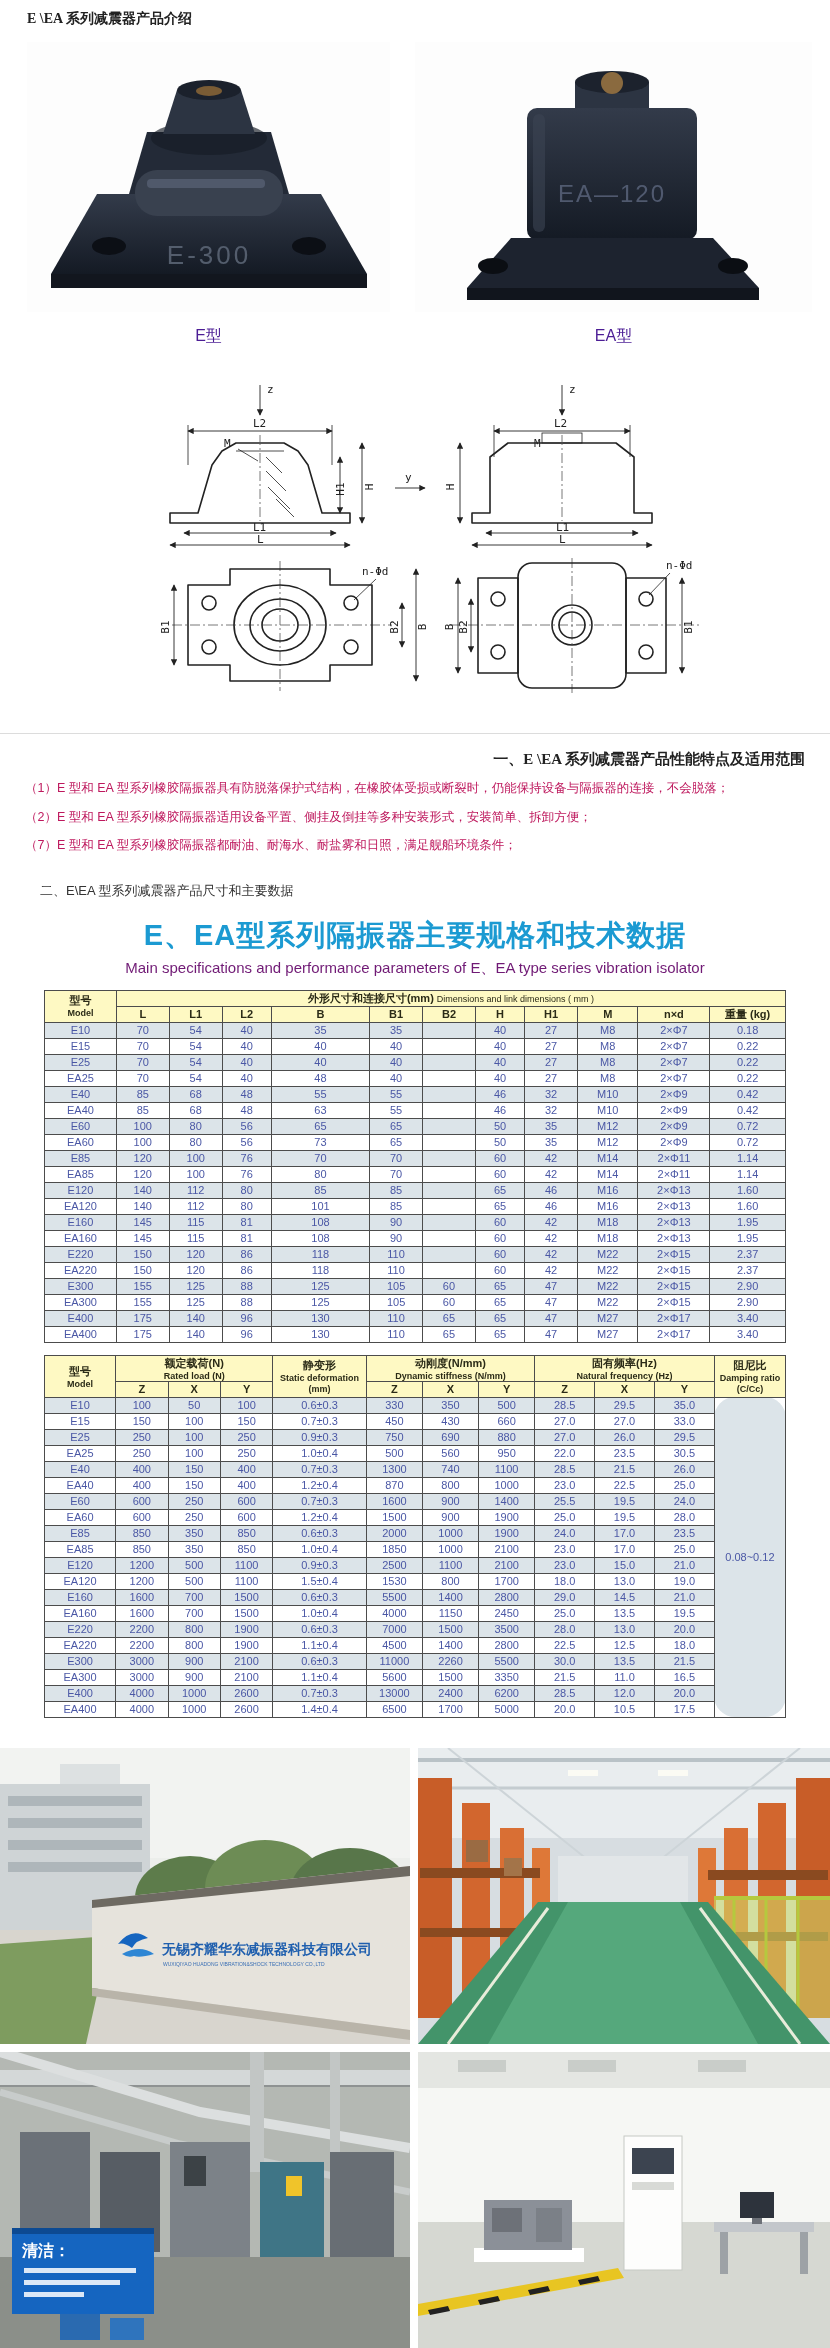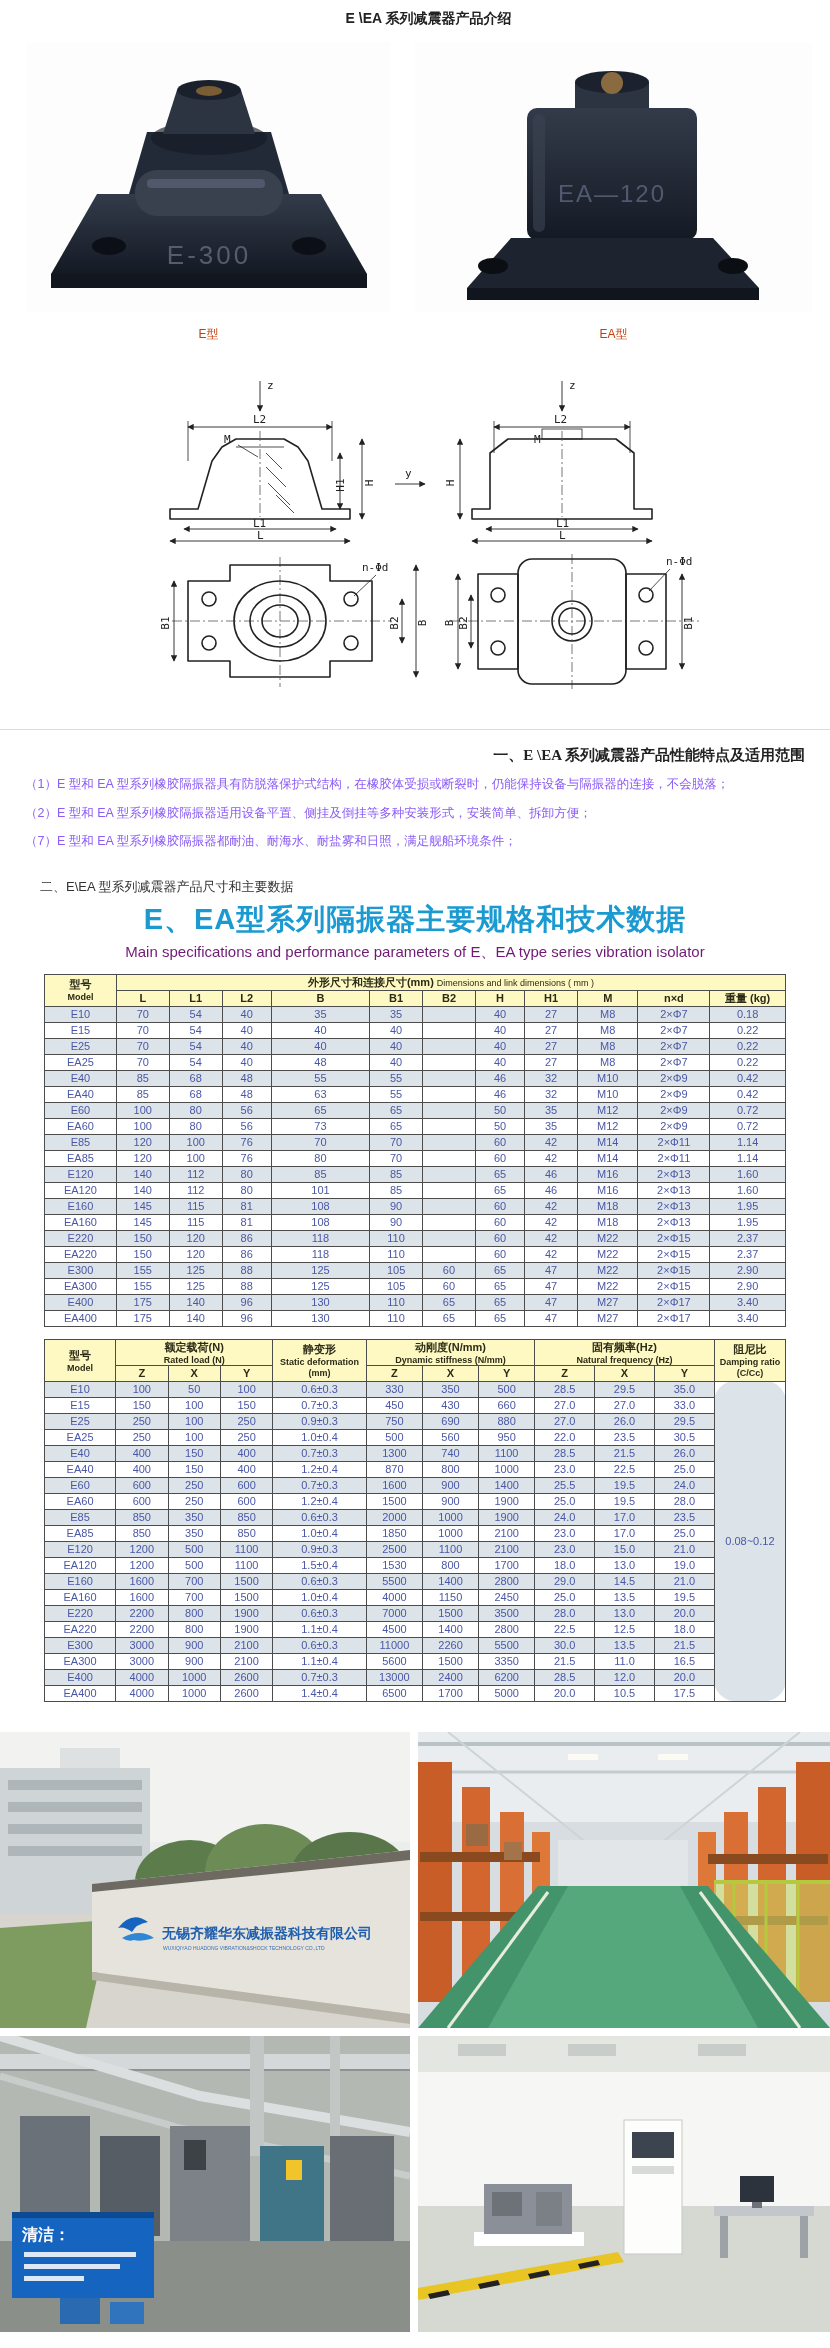--- a/index.html
+++ b/index.html
@@ -1,36 +1,36 @@
 <!DOCTYPE html>
 <html><head>
 <meta charset="utf-8">
 <style>
   html,body{margin:0;padding:0;background:#fff;}
   body{width:830px;font-family:"Liberation Sans","DejaVu Sans",sans-serif;color:#222;}
-  .page-title{padding:10px 0 0 27px;font-family:Liberation Sans, sans-serif;font-weight:bold;font-size:14px;text-align:center;}
+  .page-title{padding:10px 0 0 27px;font-family:Liberation Serif, serif;font-weight:bold;font-size:14px;}
   .photos-row{display:flex;padding:14px 18px 0 27px;gap:25px;}
   .photo{height:270px;background:#4d7c0f;}
   .photo.e{width:363px}.photo.ea{width:397px}
   .captions{display:flex;padding:0 18px 0 27px;gap:25px;margin-top:14px;}
-  .captions div{text-align:center;font-size:12px;color:#c2410c;}
+  .captions div{text-align:center;font-size:16px;color:#4c1d95;}
   .cap-e{width:363px}.cap-ea{width:397px}
   .drawings{margin:26px auto 0;width:610px;}
   .drawings text{font-family:"DejaVu Sans Mono",monospace;font-size:11px;fill:#222;}
   .ln{stroke:#222;stroke-width:1.6;fill:none;stroke-linejoin:round;}
   .thin{stroke:#222;stroke-width:.8;fill:none;}
   .dim{stroke:#222;stroke-width:.9;marker-start:url(#ar);marker-end:url(#ar);}
   .one{stroke:#222;stroke-width:.9;marker-end:url(#ar);}
   .cl{stroke:#555;stroke-width:.8;stroke-dasharray:10 3 2 3;fill:none;}
   .rule{border-top:1px solid #dcdcdc;margin-top:26px;}
   .features{padding:0 25px;}
   .features h2{font-family:"Liberation Serif",serif;font-size:15px;font-weight:bold;margin:16px 0 6px 2px;text-align:right;}
-  .features p{font-size:12.5px;line-height:2.2;margin:1px 0;color:#8b5cf6;}
+  .features p{font-size:12.5px;line-height:2.2;margin:1px 0;color:#be185d;}
   .size-heading{margin:22px 0 0 40px;font-size:13px;color:#333;}
-  .spec{width:768px;margin:4px auto 0;}
+  .spec{width:768px;margin:16px auto 0;}
   .spec-title{text-align:center;font-size:29px;font-weight:bold;color:#1b9ad2;letter-spacing:1px;}
   .spec-subtitle{text-align:center;font-size:15px;color:#701a75;margin-top:3px;}
   table{border-collapse:collapse;width:742px;margin:12px auto 0;table-layout:fixed;}
   td,th{border:1px solid #4c4c4c;text-align:center;font-size:11px;padding:0 1px;height:15px;
         color:#4a57a5;font-weight:normal;overflow:hidden;white-space:nowrap;}
   thead th{background:#fef9c3;color:#2b2b17;font-weight:bold;}
   .en{display:block;font-size:9px;font-weight:bold;line-height:1.15;}
   .en-inline{font-size:9px;font-weight:normal;}
   tr.alt td{background:#dce4e9;}
   .damping-cell{background:#dce4e9;font-size:11px;color:#4a57a5;border-radius:21px;}

